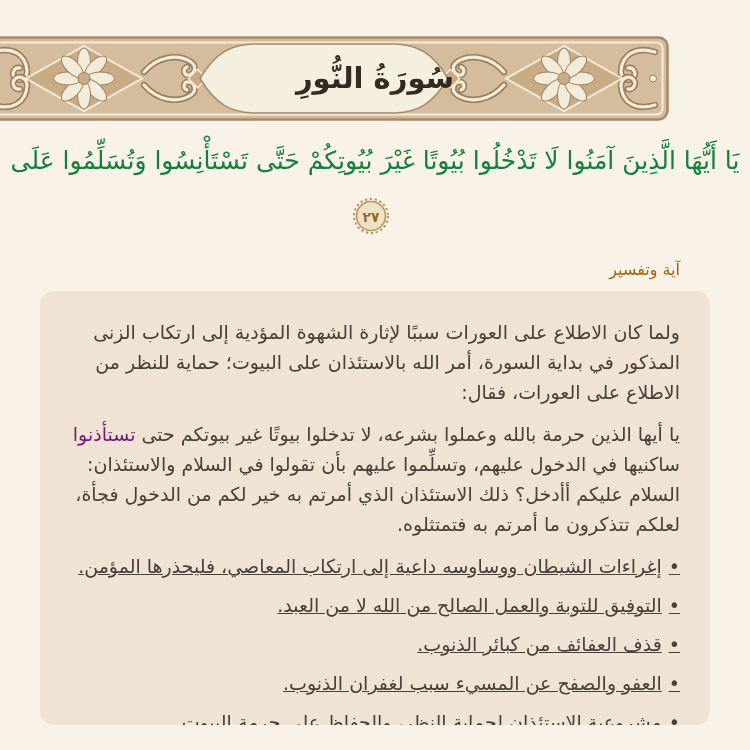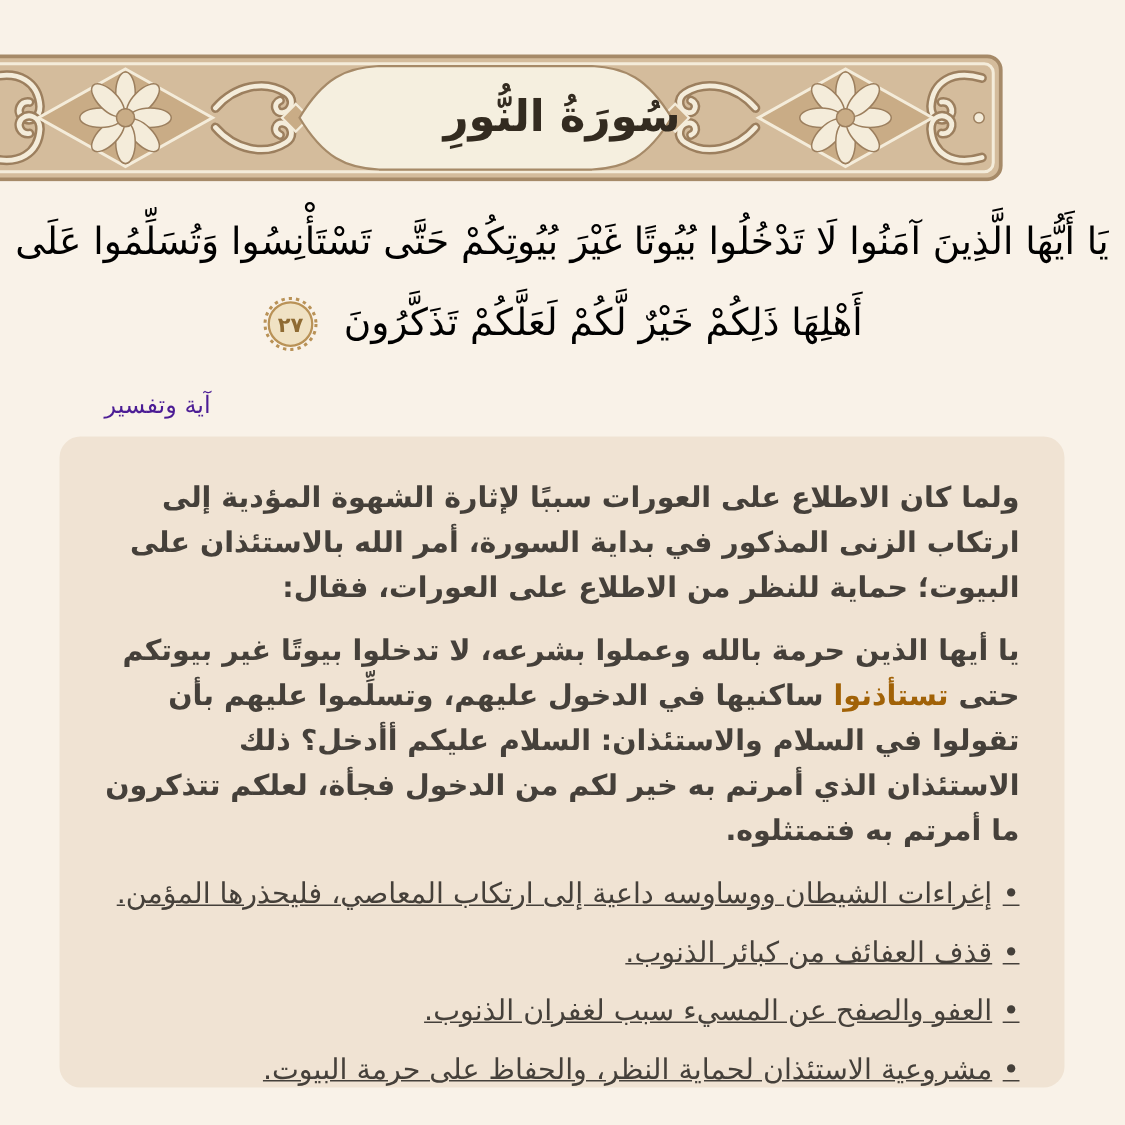--- a/index.html
+++ b/index.html
@@ -20,44 +20,44 @@
   .banner-title {
     position:absolute; top:50%; left:50%;
     transform:translate(-50%,-54%);
     font-size:29px; font-weight:bold;
     color:#332b20; white-space:nowrap;
   }
   .verse {
     width:750px; margin:10px auto 0;
     text-align:center;
     font-size:25px; line-height:54px;
-    color:#000000;
+    color:#15803d;
     height:112px;
   }
   .verse-line { white-space:nowrap; }
   .ayah-medallion {
     display:inline-block; vertical-align:-12px; margin-right:9px;
   }
   .section-label {
     width:670px; margin:14px auto 0;
     padding:0 30px;
-    font-size:16px; color:#4c1d95;
-    text-align:left;
+    font-size:16px; color:#a16207;
+    text-align:right;
   }
   .tafsir-card {
     width:670px; height:434px;
     margin:12px auto 0;
     background:#f0e3d3;
     border-radius:14px;
     padding:26px 30px 26px;
     font-size:19px; line-height:30px;
     overflow:hidden;
   }
-  .tafsir-card p { margin-bottom:12px;font-weight:bold; }
-  .highlight { color:#a16207; }
+  .tafsir-card p { margin-bottom:12px; }
+  .highlight { color:#701a75; }
   ul.points { list-style:none;text-decoration:underline; }
   ul.points li { margin-bottom:9px; }
   ul.points li:last-child { margin-bottom:0; }
   li .dot { margin-left:7px; }
 </style>
 </head>
 <body>
 
 <div class="banner">
   <svg width="690" height="85" viewBox="0 0 690 85">
@@ -98,33 +98,33 @@
     <rect x="465" y="36" width="13" height="13" transform="rotate(45 471.5 42.5)" fill="#c9ac86" stroke="#f4ecda" stroke-width="1.5"></rect>
 
     <path d="M221,42.5 C237,16 252,9 274,8 L416,8 C438,9 453,16 469,42.5 C453,69 438,76 416,77 L274,77 C252,76 237,69 221,42.5 Z" fill="#f5efdf" stroke="#a68a68" stroke-width="1.5"></path>
   </svg>
   <div class="banner-title">سُورَةُ النُّورِ</div>
 </div>
 
 <div class="verse">
   <div class="verse-line">يَا أَيُّهَا الَّذِينَ آمَنُوا لَا تَدْخُلُوا بُيُوتًا غَيْرَ بُيُوتِكُمْ حَتَّى تَسْتَأْنِسُوا وَتُسَلِّمُوا عَلَى</div>
   <div class="verse-line">
-    <span>أَهْلِهَا ذَلِكُمْ خَيْرٌ لَّكُمْ لَعَلَّكُمْ تَذَكَّرُونَ</span>
     <svg class="ayah-medallion" width="38" height="38" viewBox="0 0 38 38">
       <circle cx="19" cy="19" r="17" fill="none" stroke="#b99257" stroke-width="2" stroke-dasharray="2.2 2.7"></circle>
       <circle cx="19" cy="19" r="14.5" fill="#f0e2c4" stroke="#b99257" stroke-width="1.5"></circle>
       <text x="19" y="24.5" text-anchor="middle" font-size="14" font-weight="bold" fill="#8f6b33">٢٧</text>
     </svg>
   </div>
 </div>
 
 <div class="section-label">آية وتفسير</div>
 
 <div class="tafsir-card">
   <p class="intro">ولما كان الاطلاع على العورات سببًا لإثارة الشهوة المؤدية إلى ارتكاب الزنى المذكور في بداية السورة، أمر الله بالاستئذان على البيوت؛ حماية للنظر من الاطلاع على العورات، فقال:</p>
   <p class="body"><span>يا أيها الذين حرمة بالله وعملوا بشرعه، لا تدخلوا بيوتًا غير بيوتكم حتى </span><span class="highlight">تستأذنوا</span><span> ساكنيها في الدخول عليهم، وتسلِّموا عليهم بأن تقولوا في السلام والاستئذان: السلام عليكم أأدخل؟ ذلك الاستئذان الذي أمرتم به خير لكم من الدخول فجأة، لعلكم تتذكرون ما أمرتم به فتمتثلوه.</span></p>
   <ul class="points">
     <li><span class="dot">•</span><span>إغراءات الشيطان ووساوسه داعية إلى ارتكاب المعاصي، فليحذرها المؤمن.</span></li>
+    <li><span class="dot">•</span><span>التوفيق للتوبة والعمل الصالح من الله لا من العبد.</span></li>
     <li><span class="dot">•</span><span>قذف العفائف من كبائر الذنوب.</span></li>
     <li><span class="dot">•</span><span>العفو والصفح عن المسيء سبب لغفران الذنوب.</span></li>
     <li><span class="dot">•</span><span>مشروعية الاستئذان لحماية النظر، والحفاظ على حرمة البيوت.</span></li>
   </ul>
 </div>
 
 </body></html>

